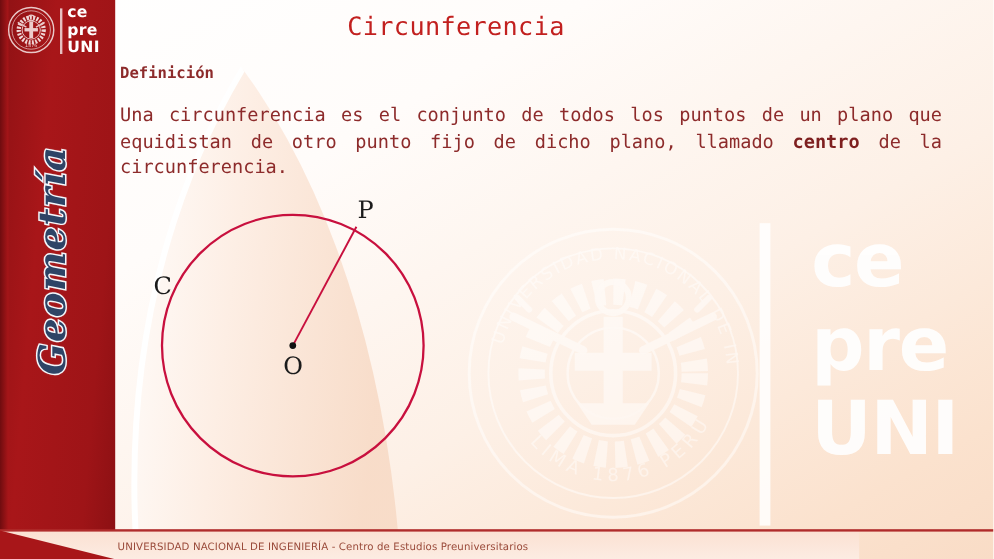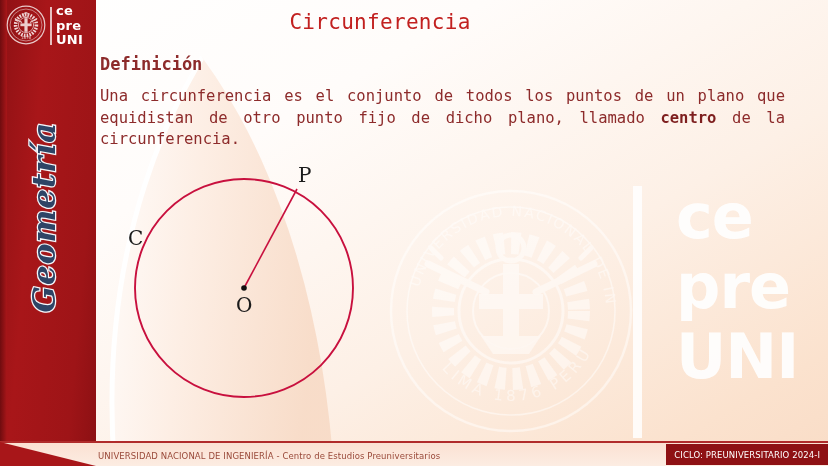--- a/index.html
+++ b/index.html
@@ -70,21 +70,21 @@
     font-family:"DejaVu Sans",sans-serif;font-weight:700;
     font-size:62px;line-height:70px;color:#ffffff;opacity:.92;
     letter-spacing:-1px;
   }
   .wm-bar{position:absolute;left:633px;top:186px;width:9px;height:252px;background:#ffffff;opacity:.85;}
 
   
   .def-head{
     position:absolute;left:100px;top:54px;
     font-family:"DejaVu Sans Mono","Liberation Mono",monospace;
-    font-size:17px;font-weight:700;color:#8d2b2b;letter-spacing:0px;
+    font-size:13px;font-weight:700;color:#8d2b2b;letter-spacing:0px;
   }
   .def-body{
     position:absolute;left:100px;top:86px;width:685px;
     font-family:"DejaVu Sans Mono","Liberation Mono",monospace;
     font-size:15.5px;line-height:21.5px;color:#8d2b2b;
     text-align:justify;
   }
   .def-body b{font-weight:700;color:#7e1f1f;}
 
   .right-text{
@@ -96,21 +96,21 @@
   .ovl{text-decoration:overline;}
 
   
   .figure{position:absolute;left:110px;top:160px;width:300px;height:260px;}
   .fig-label{
     position:absolute;font-family:"DejaVu Serif",serif;font-size:20px;color:#1b1b1b;
   }
 
   
   .footer{
-    position:absolute;left:0;bottom:0;width:828px;height:24px;
+    position:absolute;left:0;bottom:0;width:716px;height:24px;
     background:linear-gradient(180deg,#fbe0d2 0%,#fcece2 100%);
   }
   .footer-rule{position:absolute;left:0;bottom:23px;width:828px;height:2px;background:#b02b2b;}
   .footer-tri{
     position:absolute;left:0;bottom:0;width:0;height:0;
     border-left:96px solid #a81619;border-top:24px solid transparent;
   }
   .footer-text{
     position:absolute;left:98px;bottom:5px;
     font-family:"DejaVu Sans",sans-serif;font-size:8.5px;color:#9a4a3a;letter-spacing:.1px;
@@ -213,16 +213,15 @@
     <circle cx="134" cy="128" r="2.8" fill="#111111"></circle>
     <text class="fig-label" x="18" y="85" font-family="DejaVu Serif" font-size="20" fill="#1b1b1b">C</text>
     <text class="fig-label" x="188" y="22" font-family="DejaVu Serif" font-size="20" fill="#1b1b1b">P</text>
     <text class="fig-label" x="126" y="152" font-family="DejaVu Serif" font-size="20" fill="#1b1b1b">O</text>
   </svg>
 
   <div class="footer">
     <div class="footer-rule"></div>
     <div class="footer-tri"></div>
     <div class="footer-text">UNIVERSIDAD NACIONAL DE INGENIERÍA  - Centro de Estudios Preuniversitarios</div>
-    <div class="footer-badge">CICLO: PREUNIVERSITARIO 2024-I</div>
   </div>
 
 </div>
 
 </body></html>

